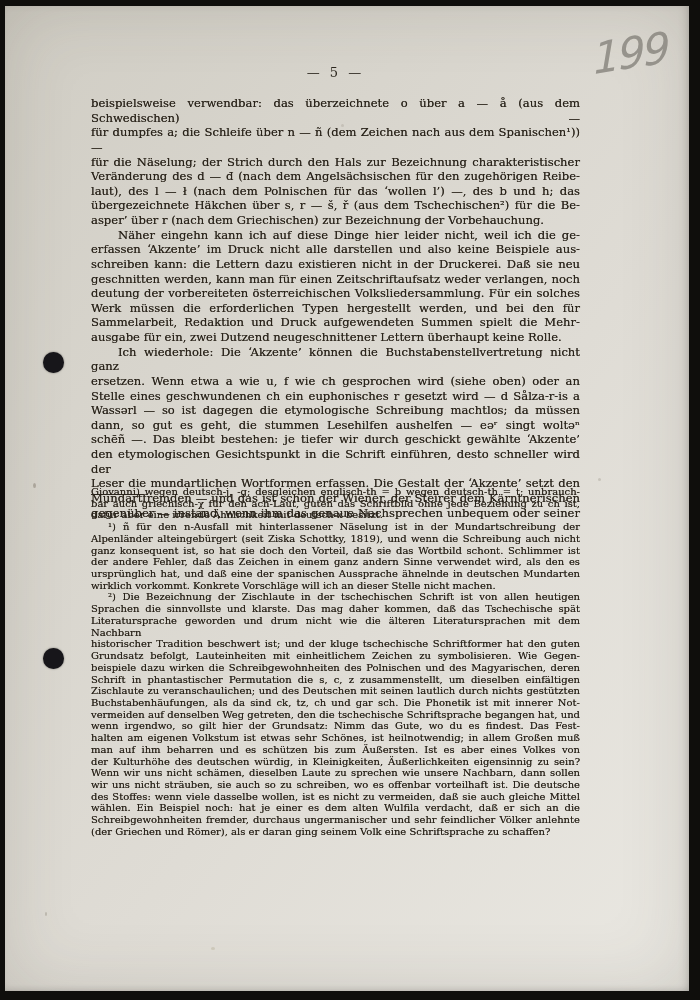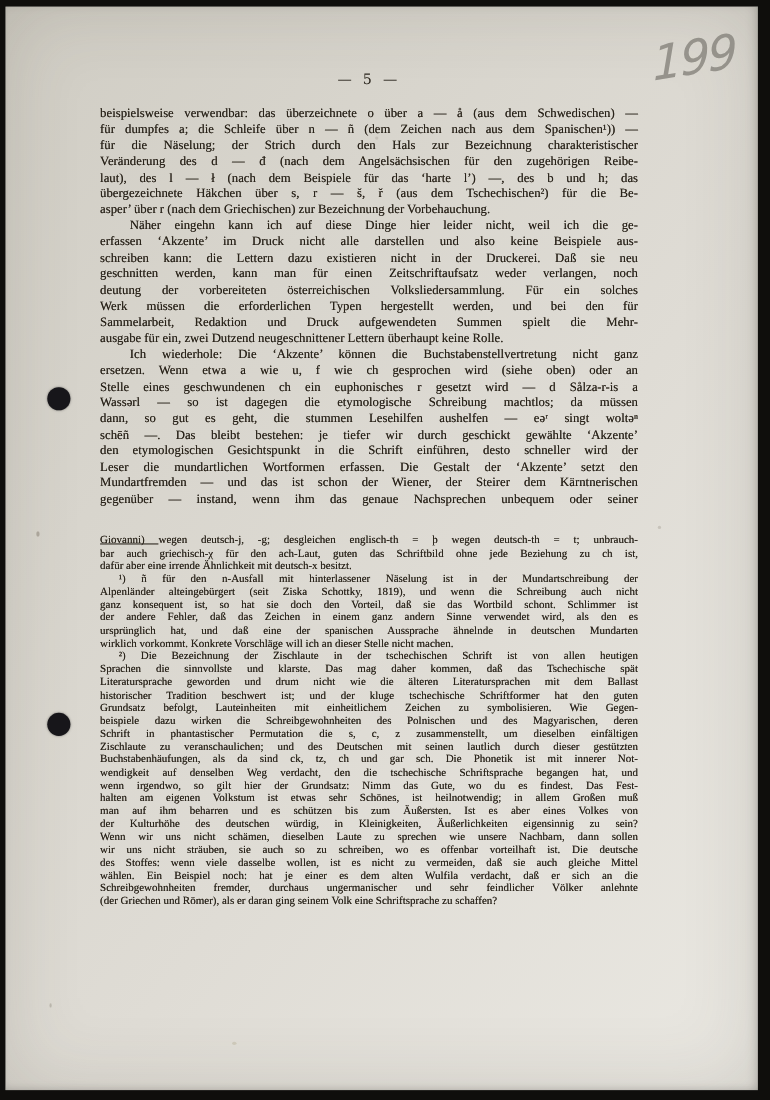--- a/index.html
+++ b/index.html
@@ -16,21 +16,21 @@
                color:#8f8c85;font-style:italic;font-family:"DejaVu Sans",sans-serif;
                transform:rotate(-9deg) skewX(-8deg);opacity:0.9;letter-spacing:-2px;}
   .hole{position:absolute;width:21px;height:21px;border-radius:50%;background:#17161a;
         box-shadow:0 0 2px rgba(0,0,0,0.5);}
   .hole.h1{left:38px;top:346px;}
   .hole.h2{left:38px;top:642px;}
   .textblock{position:absolute;left:86px;width:489px;color:#29231a;
              text-shadow:0 0 0.45px rgba(41,35,26,0.75);}
   .main{top:90px;font-size:11.6px;line-height:14.62px;}
   .fnotes{top:480px;font-size:10px;line-height:11.72px;}
-  .tline{text-align:justify;text-align-last:justify;white-space:normal;font-family:Liberation Serif, serif;}
+  .tline{text-align:justify;text-align-last:justify;white-space:normal;}
   .tline.lastline{text-align-last:left;}
   .tline.indent{text-indent:27px;}
   .fnotes .tline.indent{text-indent:17px;}
   .fnrule{position:absolute;left:86px;top:488px;width:53px;height:0;
           border-top:1.4px solid #2e2920;}
   .speck{position:absolute;border-radius:50%;background:#8a8477;}
   .sp1{left:28px;top:477px;width:3px;height:5px;opacity:.55;}
   .sp2{left:206px;top:941px;width:4px;height:3px;opacity:.3;background:#a59a7e;}
   .sp3{left:336px;top:118px;width:3px;height:3px;opacity:.25;}
   .sp4{left:593px;top:472px;width:3px;height:3px;opacity:.3;}
@@ -47,21 +47,21 @@
     <div class="handwritten">199</div>
 
     <div class="hole h1"></div>
     <div class="hole h2"></div>
 
     <div class="textblock main">
         <div class="tline">beispielsweise verwendbar: das überzeichnete o über a — å (aus dem Schwedischen) —</div>
         <div class="tline">für dumpfes a; die Schleife über n — ñ (dem Zeichen nach aus dem Spanischen¹)) —</div>
         <div class="tline">für die Näselung; der Strich durch den Hals zur Bezeichnung charakteristischer</div>
         <div class="tline">Veränderung des d — đ (nach dem Angelsächsischen für den zugehörigen Reibe-</div>
-        <div class="tline">laut), des l — ł (nach dem Beispiele für das ‘harte l’) —, des b und h; das</div>
+        <div class="tline">laut), des l — ł (nach dem Polnischen für das ‘wollen l’) —, des b und h; das</div>
         <div class="tline">übergezeichnete Häkchen über s, r — š, ř (aus dem Tschechischen²) für die Be-</div>
         <div class="tline lastline">asper’ über r (nach dem Griechischen) zur Bezeichnung der Vorbehauchung.</div>
         <div class="tline indent">Näher eingehn kann ich auf diese Dinge hier leider nicht, weil ich die ge-</div>
         <div class="tline">erfassen ‘Akzente’ im Druck nicht alle darstellen und also keine Beispiele aus-</div>
         <div class="tline">schreiben kann: die Lettern dazu existieren nicht in der Druckerei.  Daß sie neu</div>
         <div class="tline">geschnitten werden, kann man für einen Zeitschriftaufsatz weder verlangen, noch</div>
         <div class="tline">deutung der vorbereiteten österreichischen Volksliedersammlung.  Für ein solches</div>
         <div class="tline">Werk müssen die erforderlichen Typen hergestellt werden, und bei den für</div>
         <div class="tline">Sammelarbeit, Redaktion und Druck aufgewendeten Summen spielt die Mehr-</div>
         <div class="tline lastline">ausgabe für ein, zwei Dutzend neugeschnittener Lettern überhaupt keine Rolle.</div>
@@ -84,28 +84,28 @@
         <div class="tline">bar auch griechisch-χ für den ach-Laut, guten das Schriftbild ohne jede Beziehung zu ch ist,</div>
         <div class="tline lastline">dafür aber eine irrende Ähnlichkeit mit deutsch-x besitzt.</div>
         <div class="tline indent">¹) ñ für den n-Ausfall mit hinterlassener Näselung ist in der Mundartschreibung der</div>
         <div class="tline">Alpenländer alteingebürgert (seit Ziska Schottky, 1819), und wenn die Schreibung auch nicht</div>
         <div class="tline">ganz konsequent ist, so hat sie doch den Vorteil, daß sie das Wortbild schont.  Schlimmer ist</div>
         <div class="tline">der andere Fehler, daß das Zeichen in einem ganz andern Sinne verwendet wird, als den es</div>
         <div class="tline">ursprünglich hat, und daß eine der spanischen Aussprache ähnelnde in deutschen Mundarten</div>
         <div class="tline lastline">wirklich vorkommt.  Konkrete Vorschläge will ich an dieser Stelle nicht machen.</div>
         <div class="tline indent">²) Die Bezeichnung der Zischlaute in der tschechischen Schrift ist von allen heutigen</div>
         <div class="tline">Sprachen die sinnvollste und klarste.  Das mag daher kommen, daß das Tschechische spät</div>
-        <div class="tline">Literatursprache geworden und drum nicht wie die älteren Literatursprachen mit dem Ballast</div>
+        <div class="tline">Literatursprache geworden und drum nicht wie die älteren Literatursprachen mit dem Nachbarn</div>
         <div class="tline">historischer Tradition beschwert ist; und der kluge tschechische Schriftformer hat den guten</div>
         <div class="tline">Grundsatz befolgt, Lauteinheiten mit einheitlichem Zeichen zu symbolisieren.  Wie Gegen-</div>
         <div class="tline">beispiele dazu wirken die Schreibgewohnheiten des Polnischen und des Magyarischen, deren</div>
         <div class="tline">Schrift in phantastischer Permutation die s, c, z zusammenstellt, um dieselben einfältigen</div>
-        <div class="tline">Zischlaute zu veranschaulichen; und des Deutschen mit seinen lautlich durch dieser gestützten</div>
+        <div class="tline">Zischlaute zu veranschaulichen; und des Deutschen mit seinen lautlich durch nichts gestützten</div>
         <div class="tline">Buchstabenhäufungen, als da sind ck, tz, ch und gar sch.  Die Phonetik ist mit innerer Not-</div>
-        <div class="tline">wendigkeit auf denselben Weg verdacht, den die tschechische Schriftsprache begangen hat, und</div>
+        <div class="tline">vermeiden auf denselben Weg getreten, den die tschechische Schriftsprache begangen hat, und</div>
         <div class="tline">wenn irgendwo, so gilt hier der Grundsatz: Nimm das Gute, wo du es findest.  Das Fest-</div>
         <div class="tline">halten am eigenen Volkstum ist etwas sehr Schönes, ist heilnotwendig; in allem Großen muß</div>
         <div class="tline">man auf ihm beharren und es schützen bis zum Äußersten.  Ist es aber eines Volkes von</div>
         <div class="tline">der Kulturhöhe des deutschen würdig, in Kleinigkeiten, Äußerlichkeiten eigensinnig zu sein?</div>
         <div class="tline">Wenn wir uns nicht schämen, dieselben Laute zu sprechen wie unsere Nachbarn, dann sollen</div>
         <div class="tline">wir uns nicht sträuben, sie auch so zu schreiben, wo es offenbar vorteilhaft ist.  Die deutsche</div>
         <div class="tline">des Stoffes: wenn viele dasselbe wollen, ist es nicht zu vermeiden, daß sie auch gleiche Mittel</div>
         <div class="tline">wählen.  Ein Beispiel noch: hat je einer es dem alten Wulfila verdacht, daß er sich an die</div>
         <div class="tline">Schreibgewohnheiten fremder, durchaus ungermanischer und sehr feindlicher Völker anlehnte</div>
         <div class="tline lastline">(der Griechen und Römer), als er daran ging seinem Volk eine Schriftsprache zu schaffen?</div>

